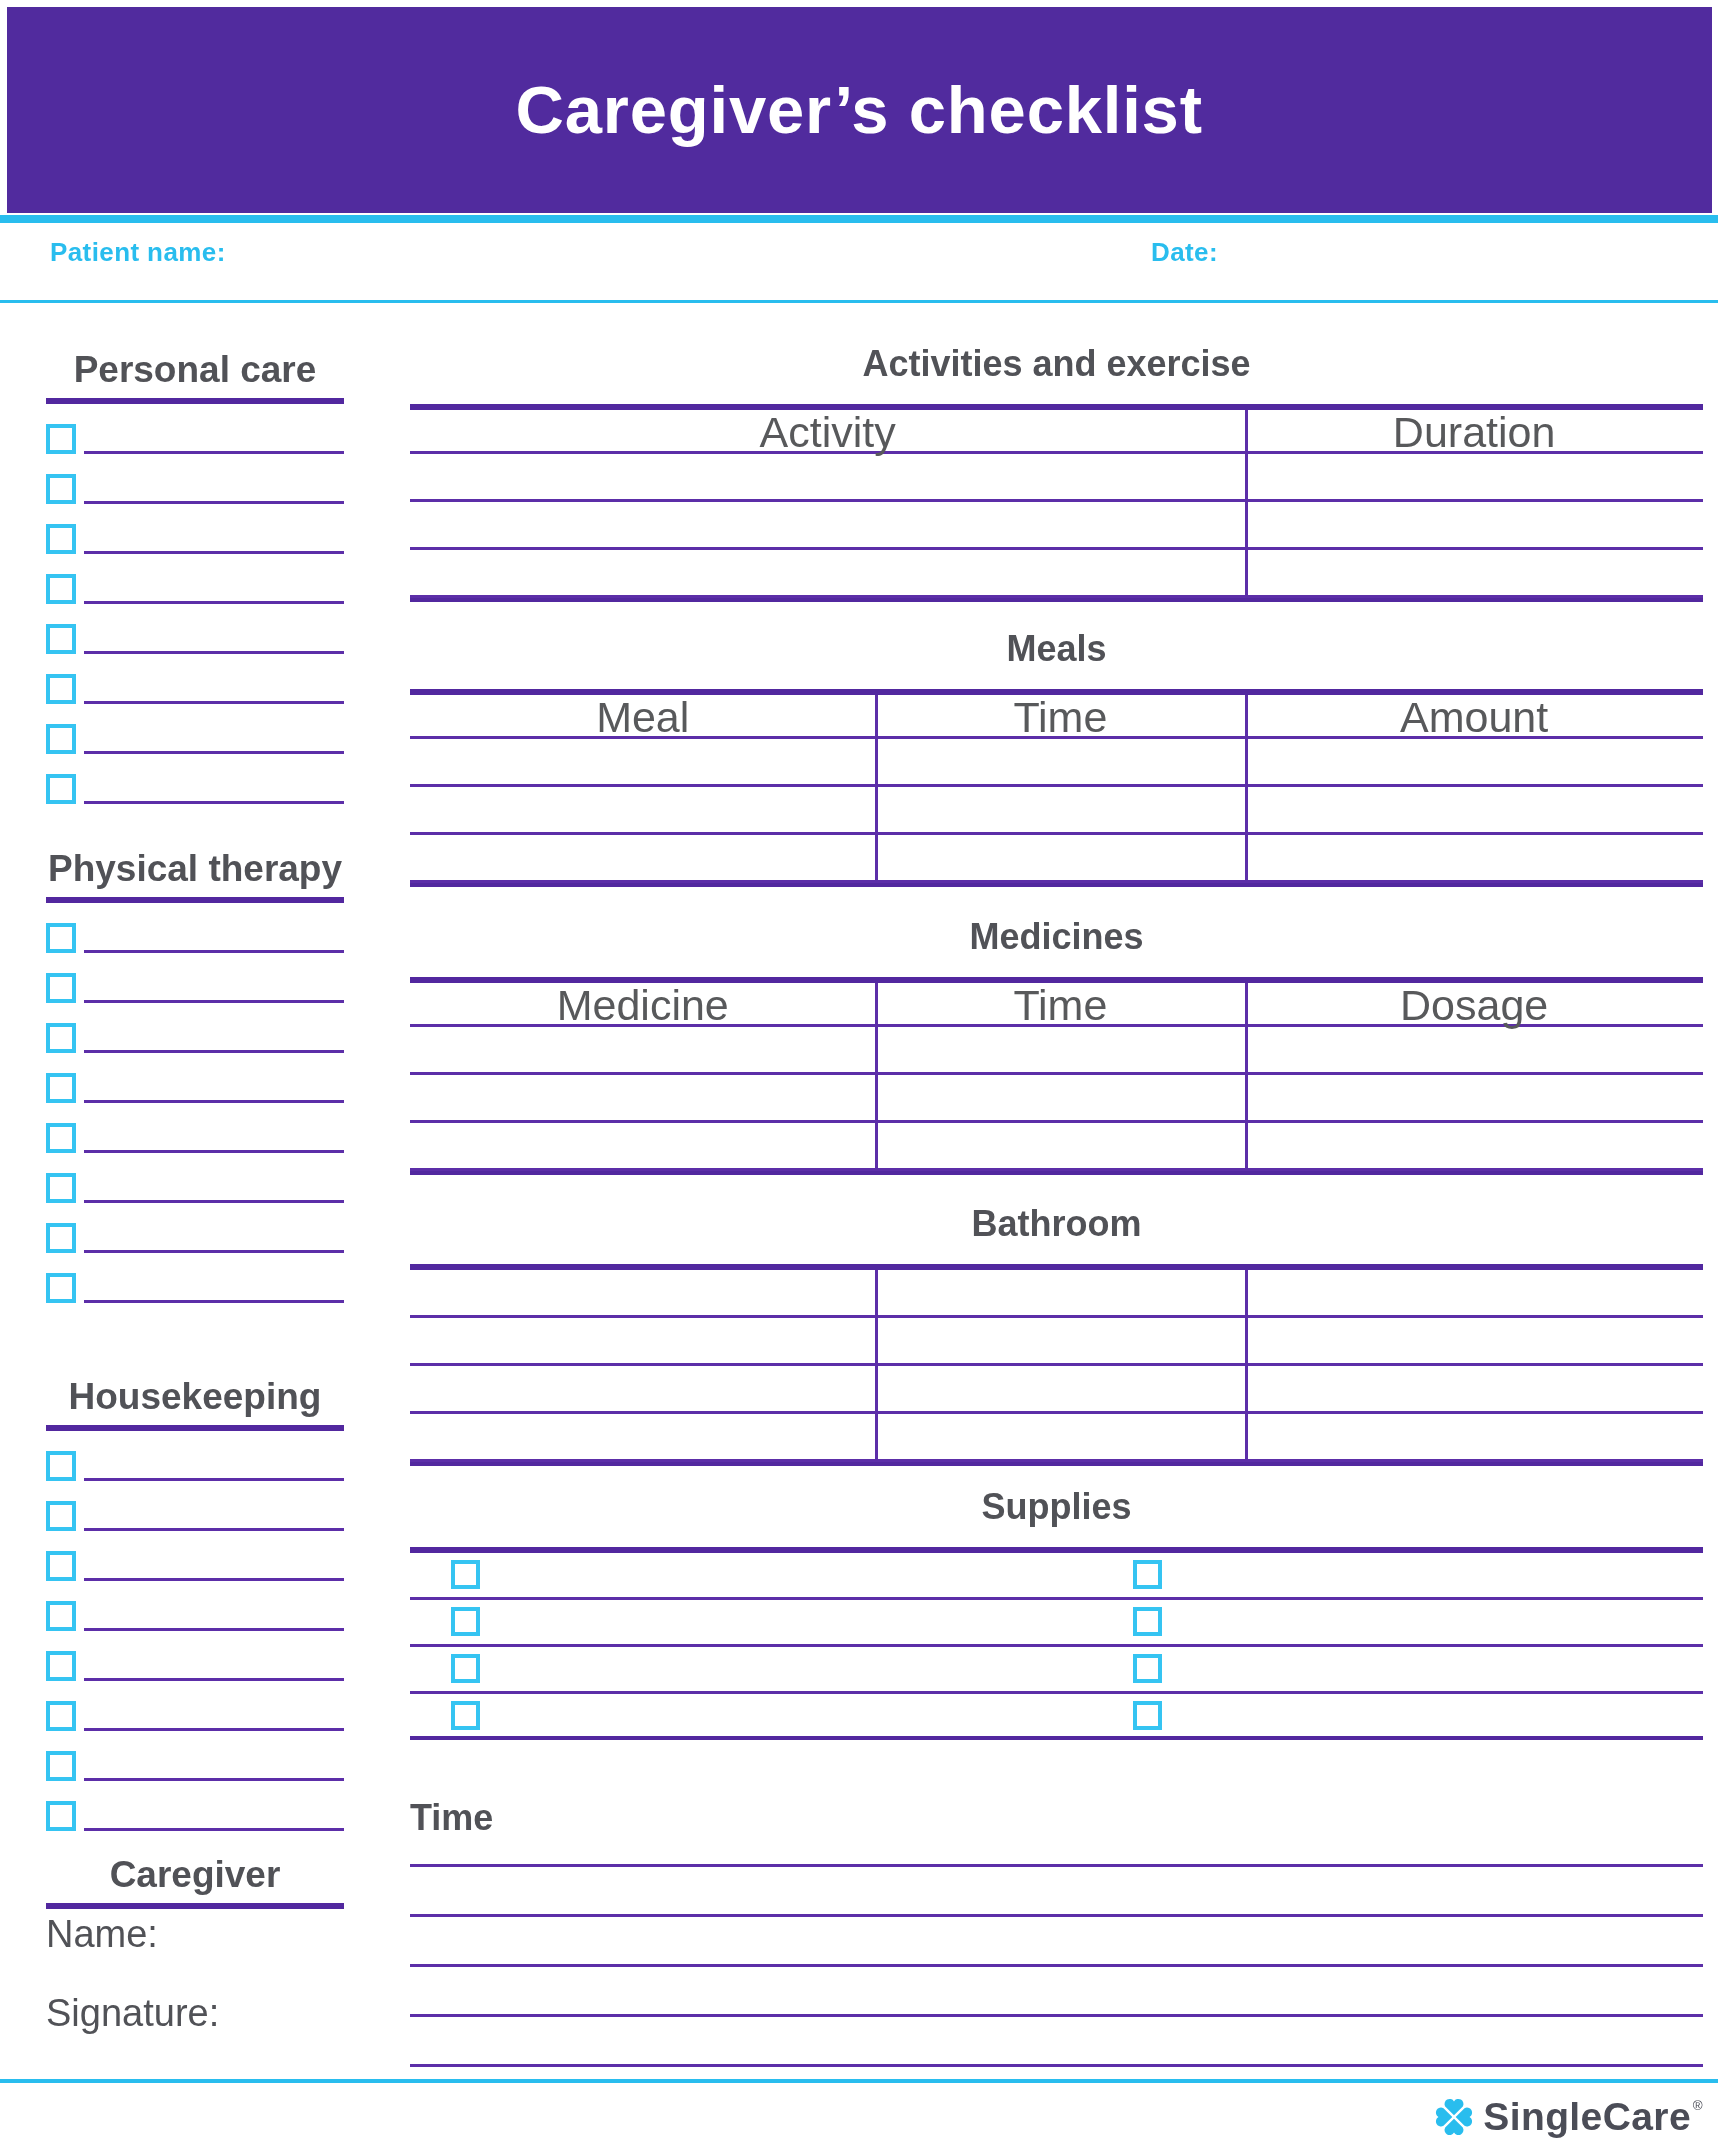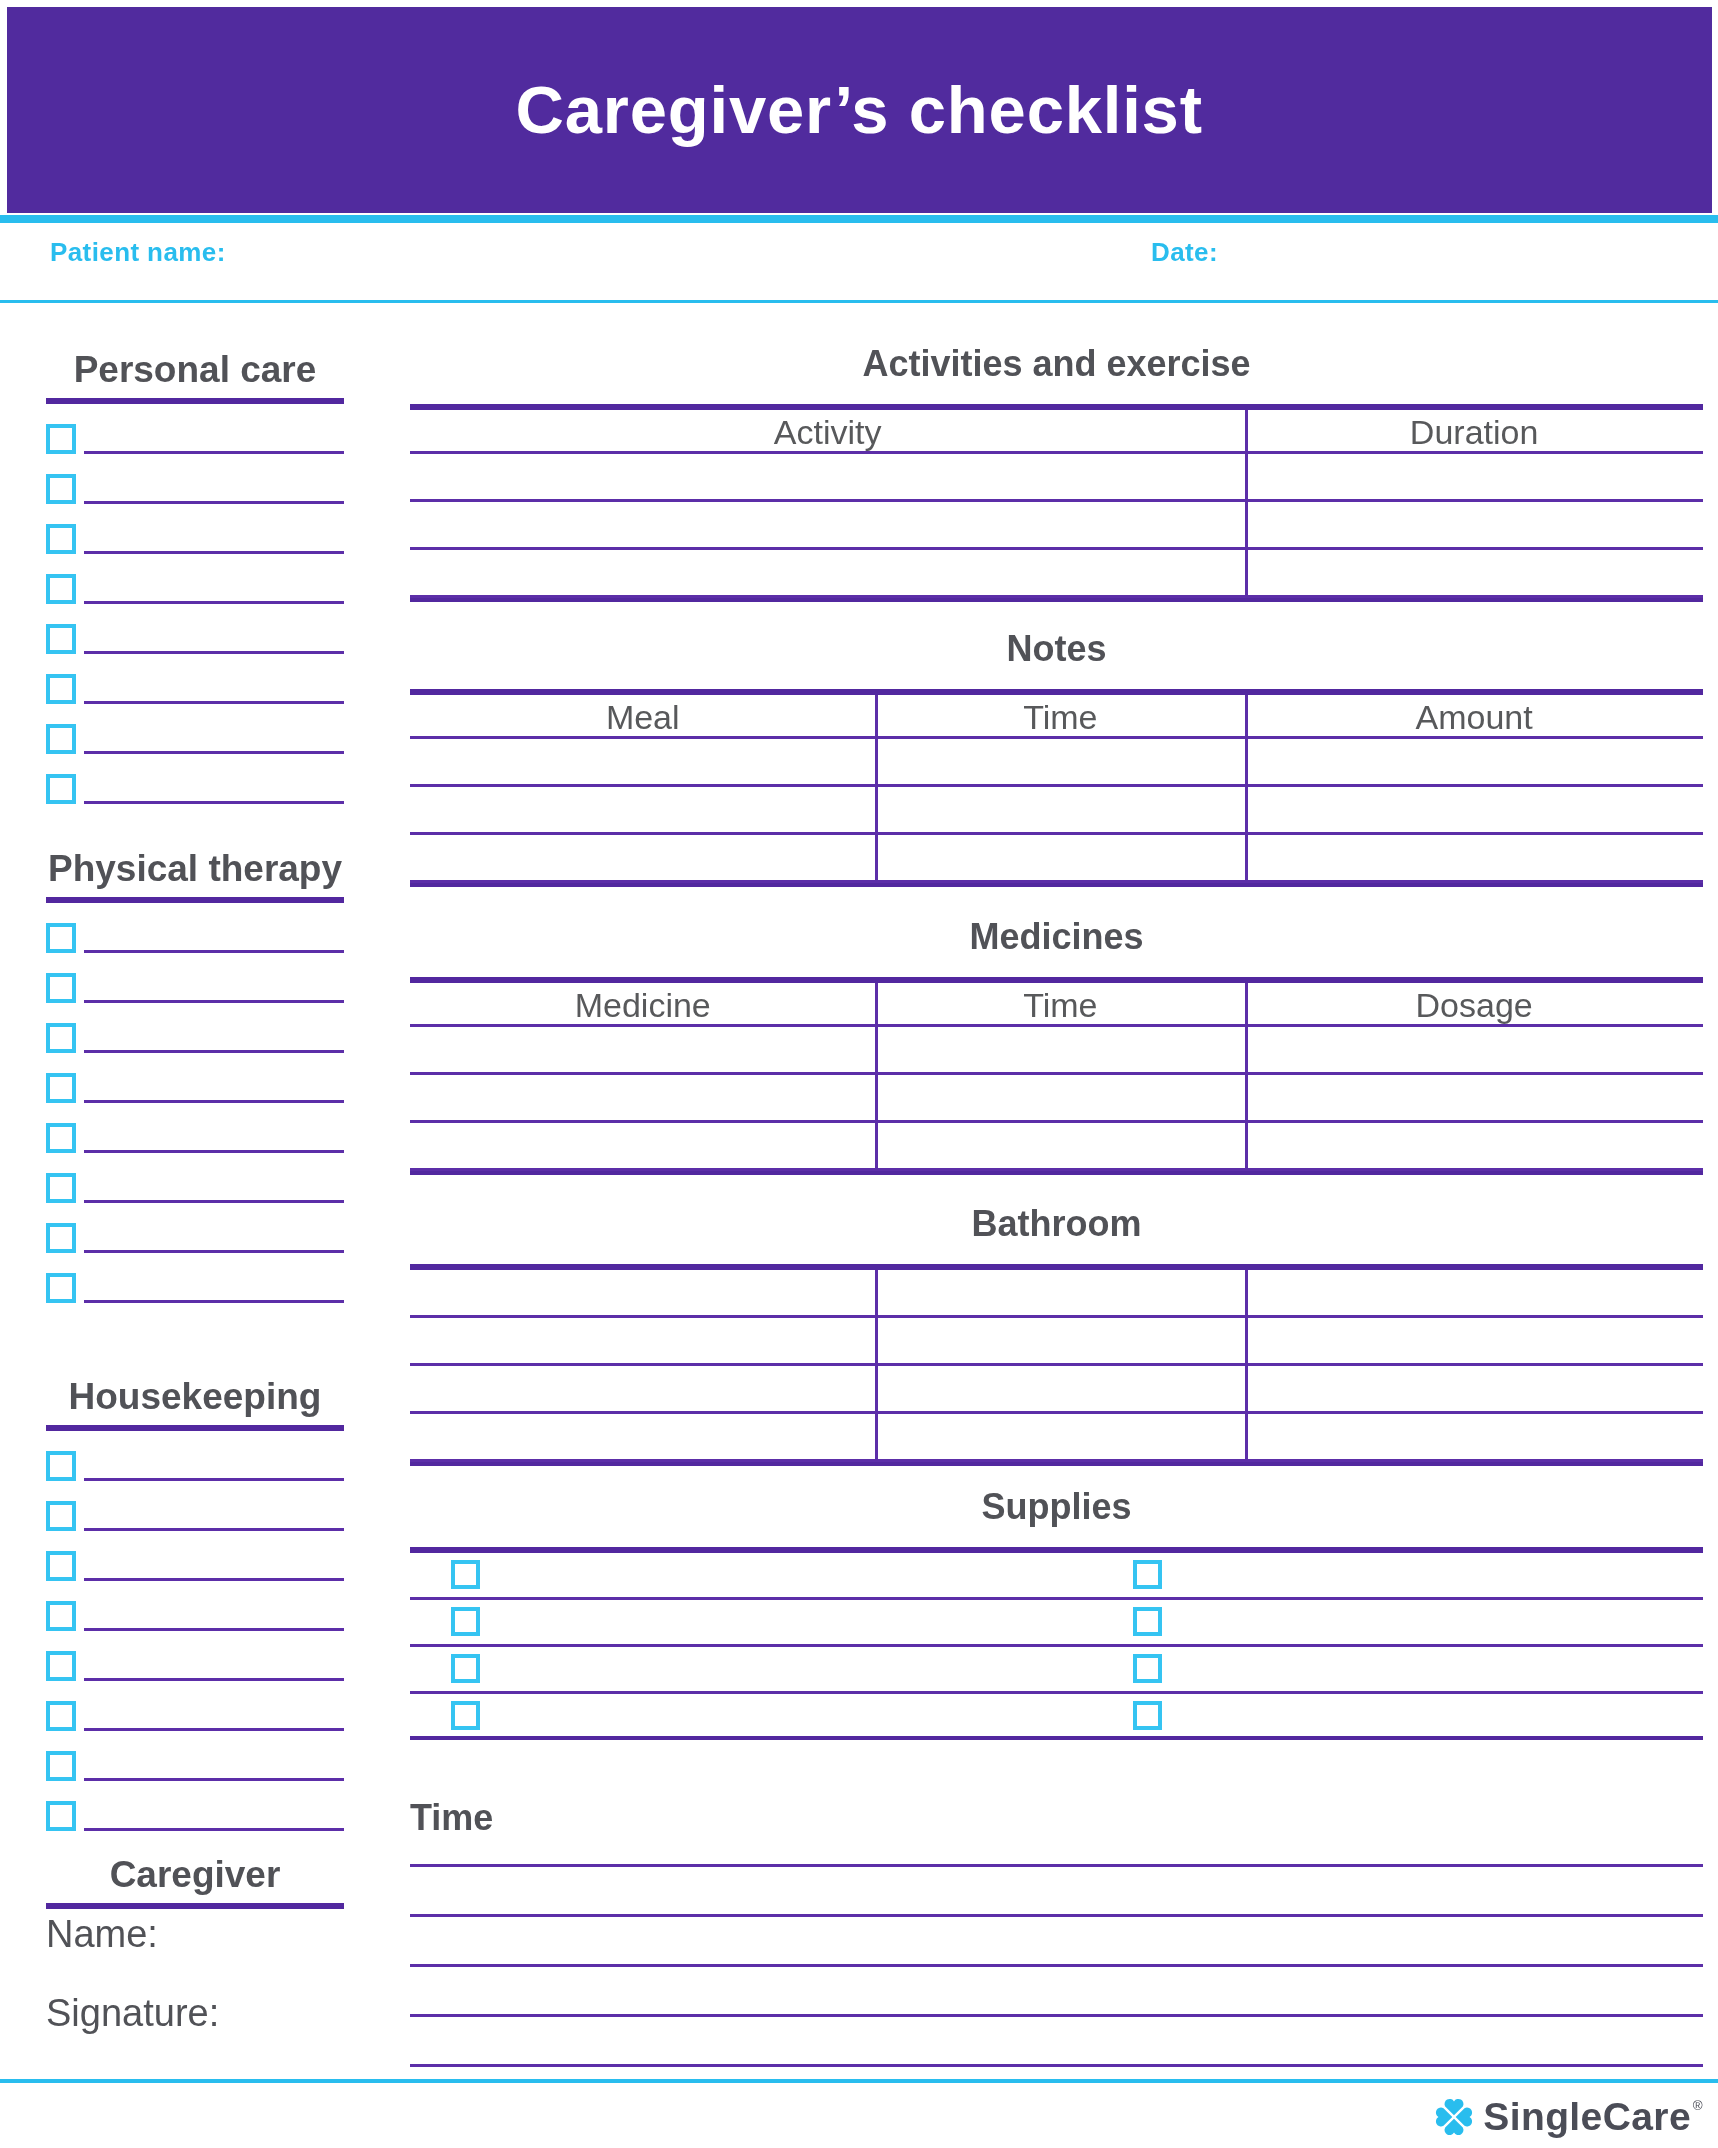--- a/index.html
+++ b/index.html
@@ -50,21 +50,21 @@
     font-size:36px;font-weight:600;height:44px;line-height:44px;
   }
   .msec h2.left{text-align:left;}
   .table{
     position:relative;margin-top:17.6px;
     border-top:6.7px solid var(--purple-thick);
     border-bottom:4.2px solid var(--purple-thick);
   }
   .thead{display:flex;height:41px;border-bottom:3.4px solid var(--purple-line);}
   .th{
-    color:var(--colhead-gray);font-size:34px;font-weight:400;
+    color:var(--colhead-gray);font-size:43px;font-weight:400;
     text-align:center;line-height:44px;box-sizing:border-box;
   }
   .trow{display:flex;height:45px;border-bottom:3.4px solid var(--purple-line);}
   .trow:last-child{border-bottom:none;height:42px;}
   .tcell{box-sizing:border-box;height:100%;}
   
   .w2a{width:64.6%;} .w2b{width:35.4%;}
   .w3a{width:36%;} .w3b{width:28.6%;} .w3c{width:35.4%;}
   .vd{position:absolute;top:0;bottom:0;width:2.5px;background:var(--purple-line);}
   .vd1{left:36%;} .vd2{left:64.6%;}
@@ -251,21 +251,21 @@
         </div>
         <div class="trow">
           <div class="tcell w2a"></div>
           <div class="tcell w2b"></div>
         </div>
         <div class="vd vd2"></div>
       </div>
   </section>
 
   <section class="msec" style="top:627px">
-    <h2>Notes</h2>
+    <h2>Meals</h2>
     <div class="table">
         <div class="thead">
           <div class="th w3a">Meal</div>
           <div class="th w3b">Time</div>
           <div class="th w3c">Amount</div>
         </div>
         <div class="trow">
           <div class="tcell w3a"></div>
           <div class="tcell w3b"></div>
           <div class="tcell w3c"></div>

